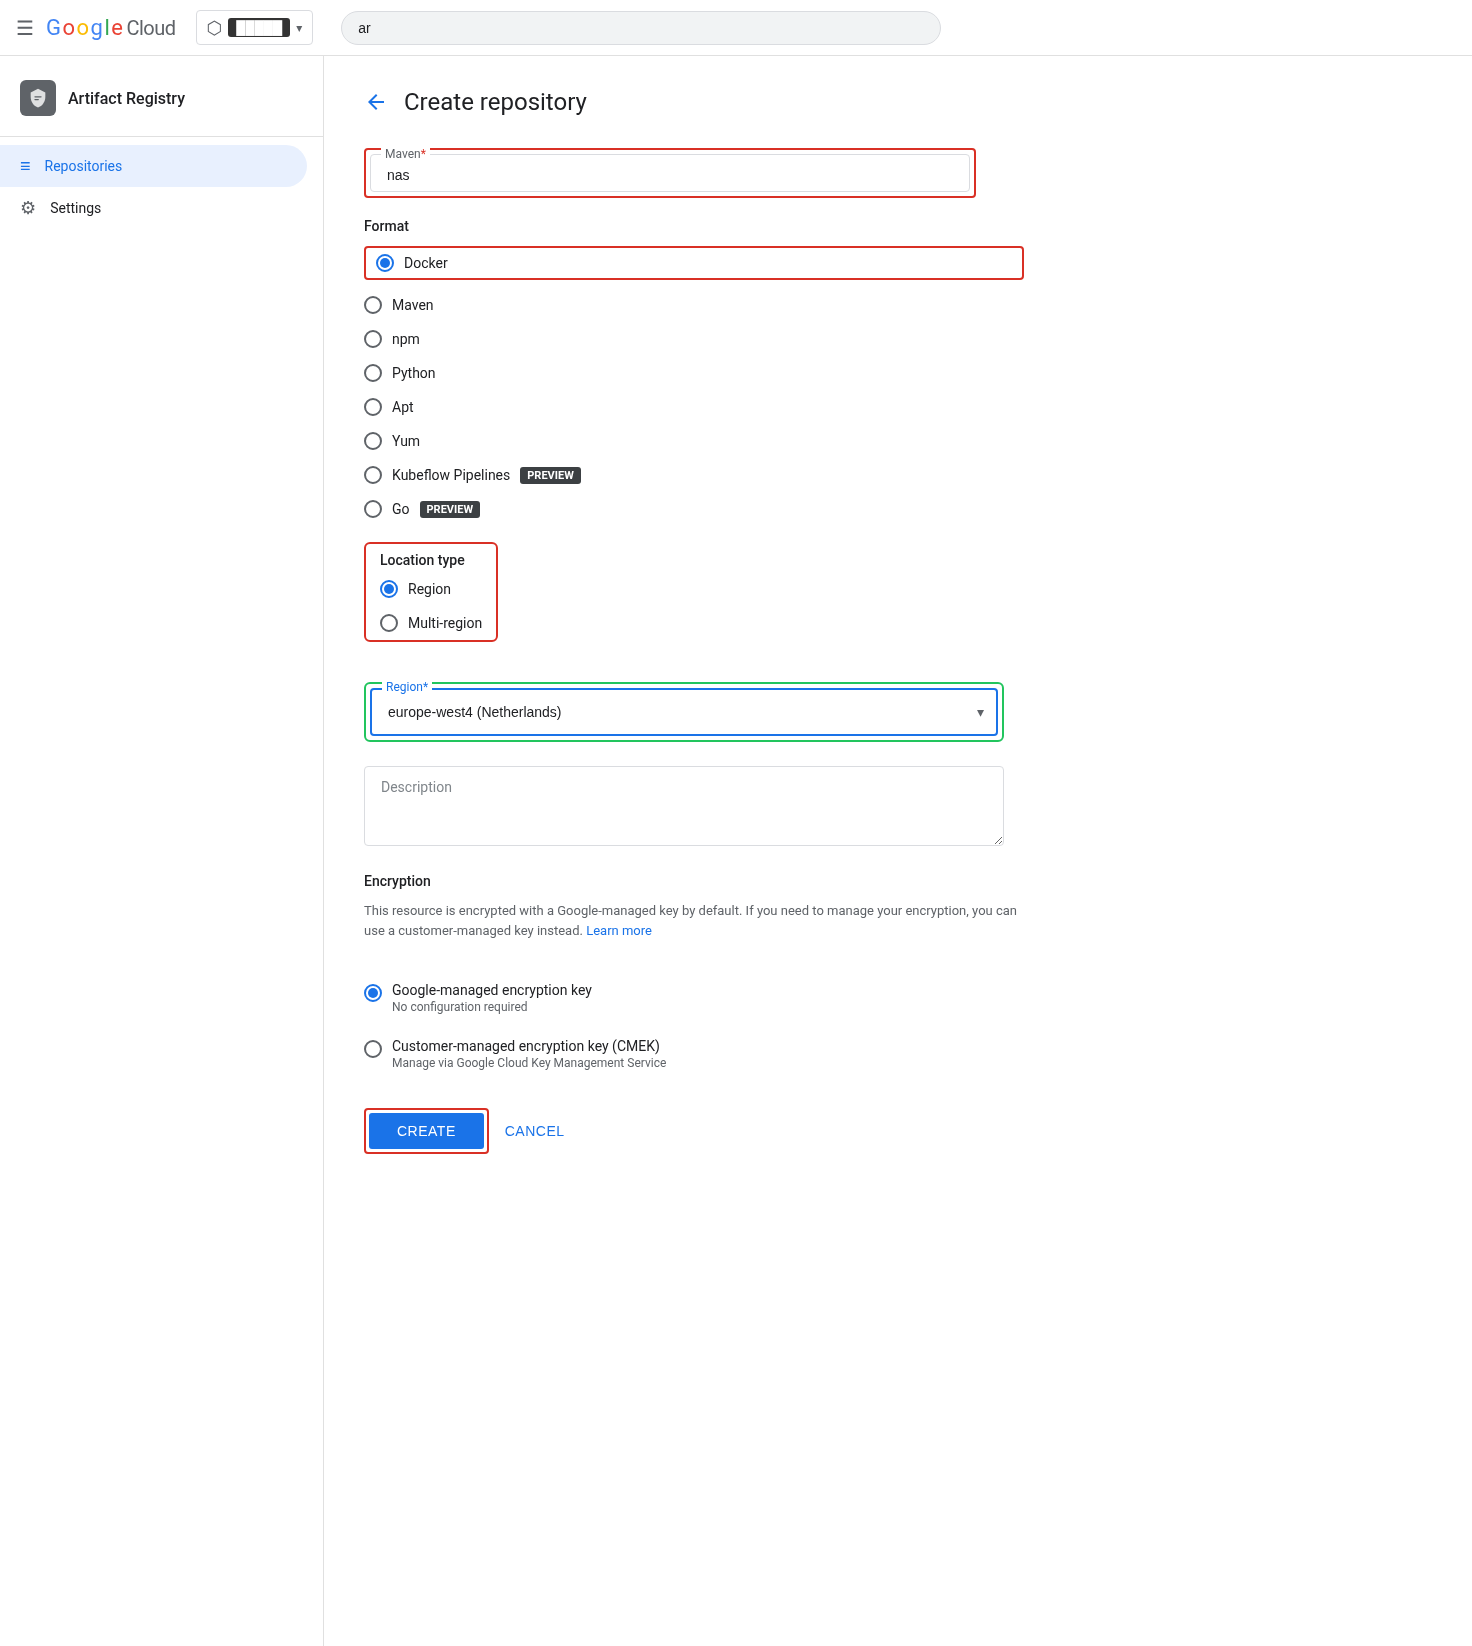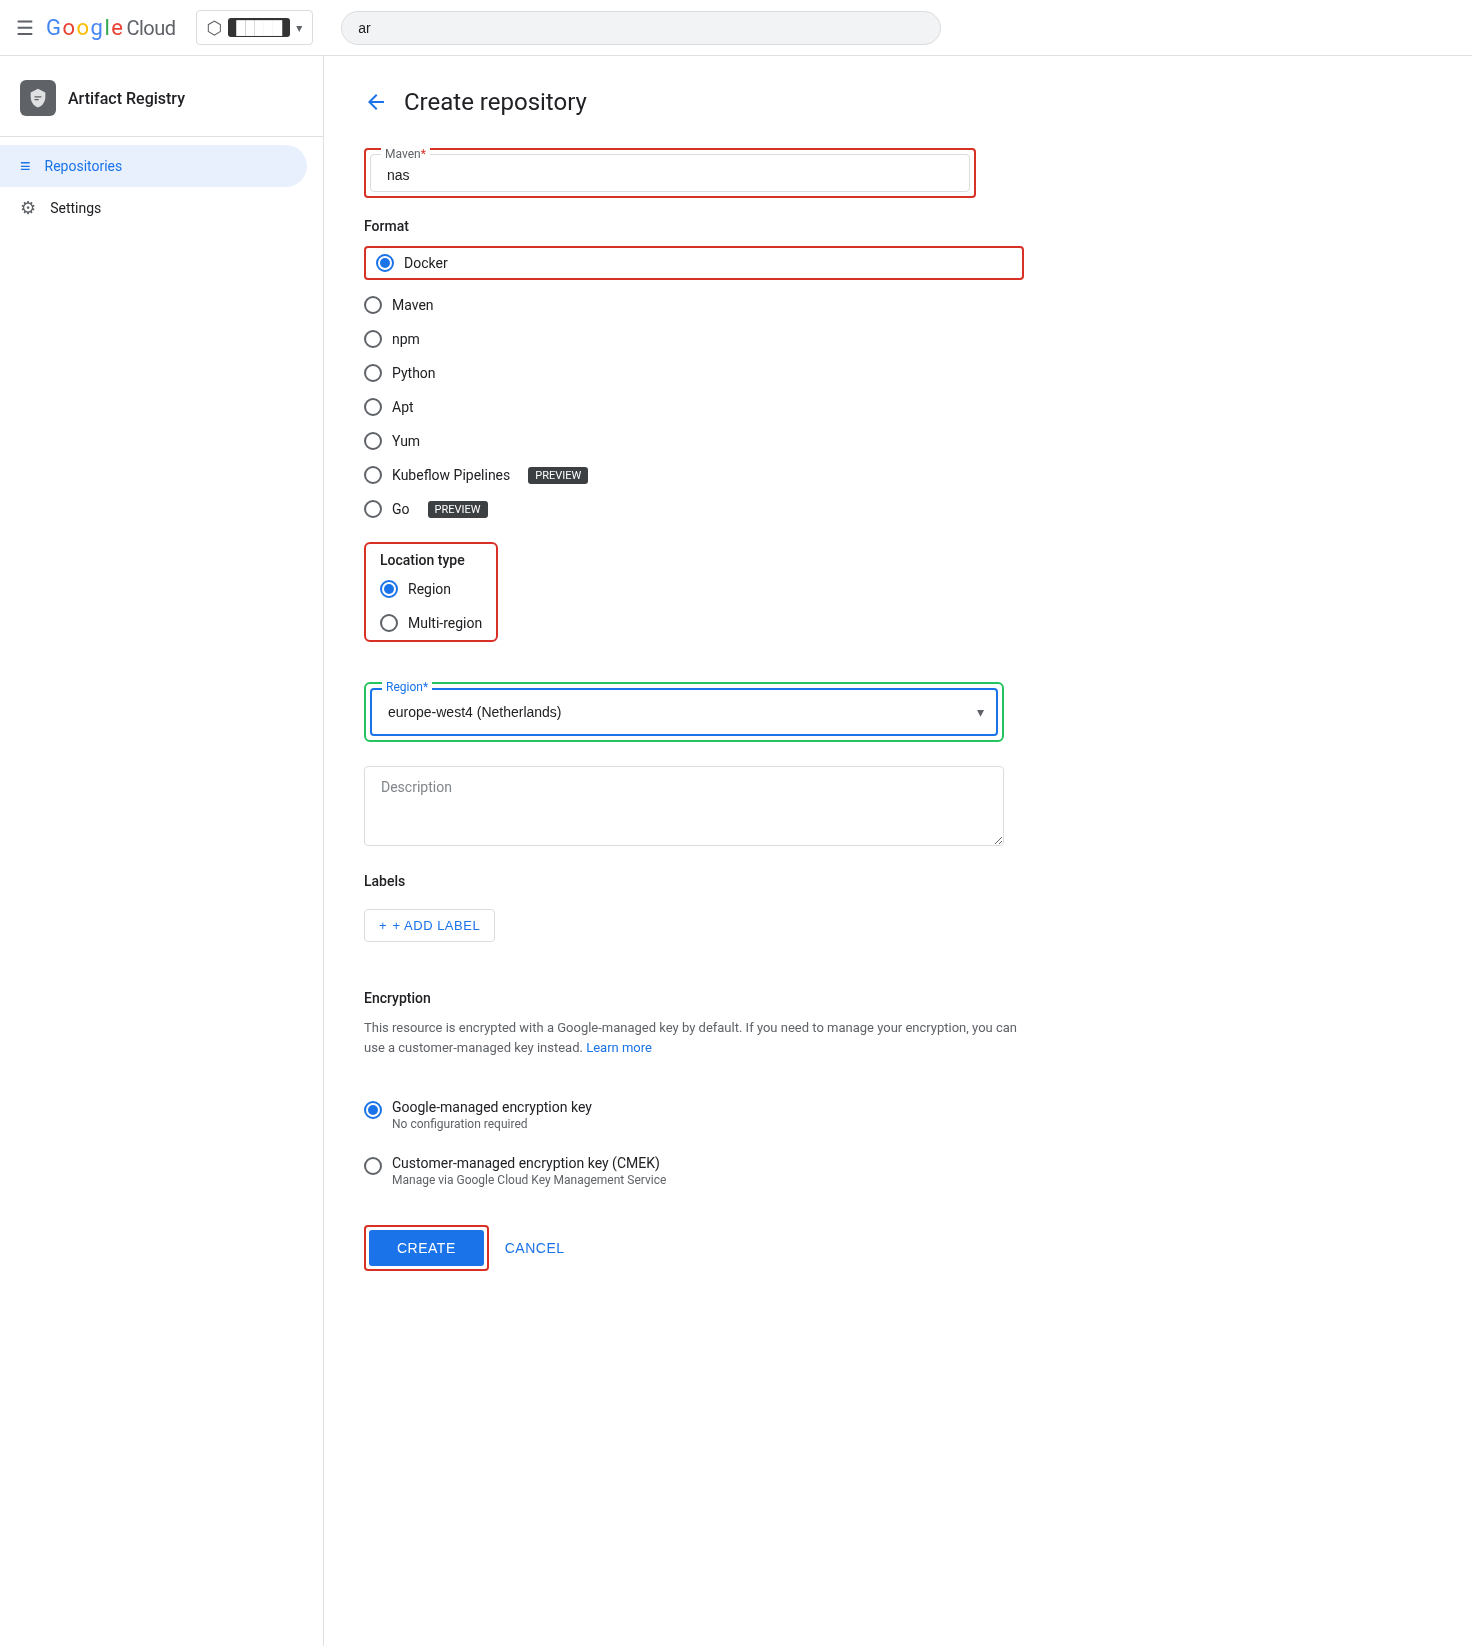--- a/index.html
+++ b/index.html
@@ -156,25 +156,24 @@
       border: 2px solid #d93025;
       border-radius: 4px;
       padding: 6px 10px;
       display: inline-flex; align-items: center; gap: 10px;
     }
 
     .preview-badge {
       background: #3c4043;
       color: #fff;
       font-size: 11px;
-      font-weight: 400;
+      font-weight: 700;
       padding: 2px 7px;
       border-radius: 3px;
       text-transform: uppercase;
-      margin-left: 8px;
     }
 
     
     .location-type-wrapper {
       border: 2px solid #d93025;
       border-radius: 6px;
       padding: 8px 14px;
       display: inline-block;
       margin-bottom: 20px;
     }
@@ -426,27 +425,20 @@
           </div>
         </div>
       </div>
 
       
       <div style="margin-bottom: 24px;">
         <textarea class="description-textarea" placeholder="Description" style=""></textarea>
       </div>
 
       
-      <div class="field-group">
-        <div class="section-label">Labels</div>
-        <button class="add-label-btn">
-          <span>+</span>
-          <span style="letter-spacing:0.5px; font-size: 13px;">+ ADD LABEL</span>
-        </button>
-      </div>
 
       
       <div class="encryption-section">
         <div class="section-label">Encryption</div>
         <p class="encryption-desc">
           <span>This resource is encrypted with a Google-managed key by default. If you need to manage your encryption, you can use a customer-managed key instead.</span>
           <a href="#" class="learn-more">Learn more</a>
         </p>
         <div class="encryption-radio-group">
           <div class="encryption-radio-item">

